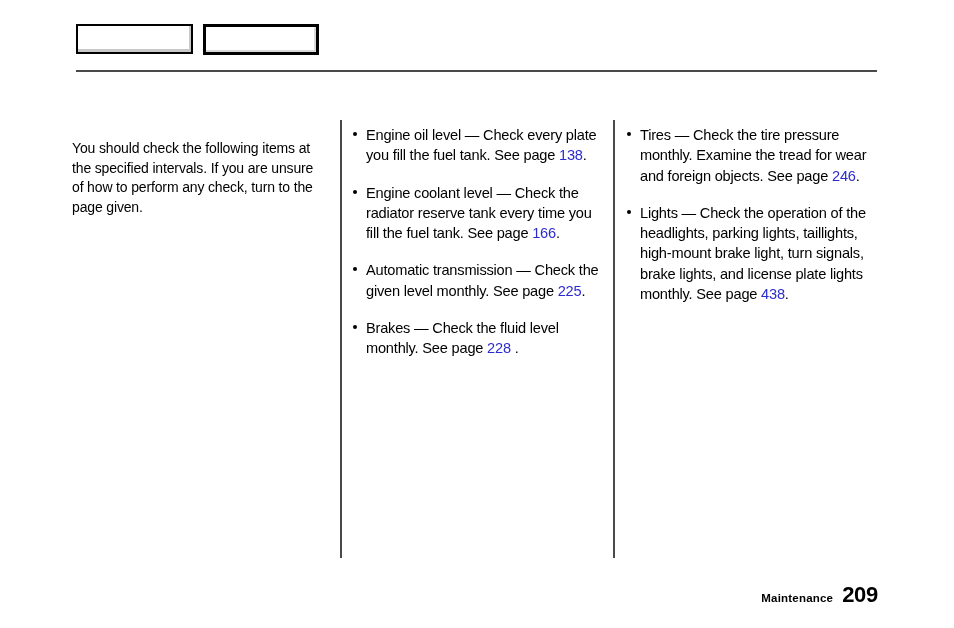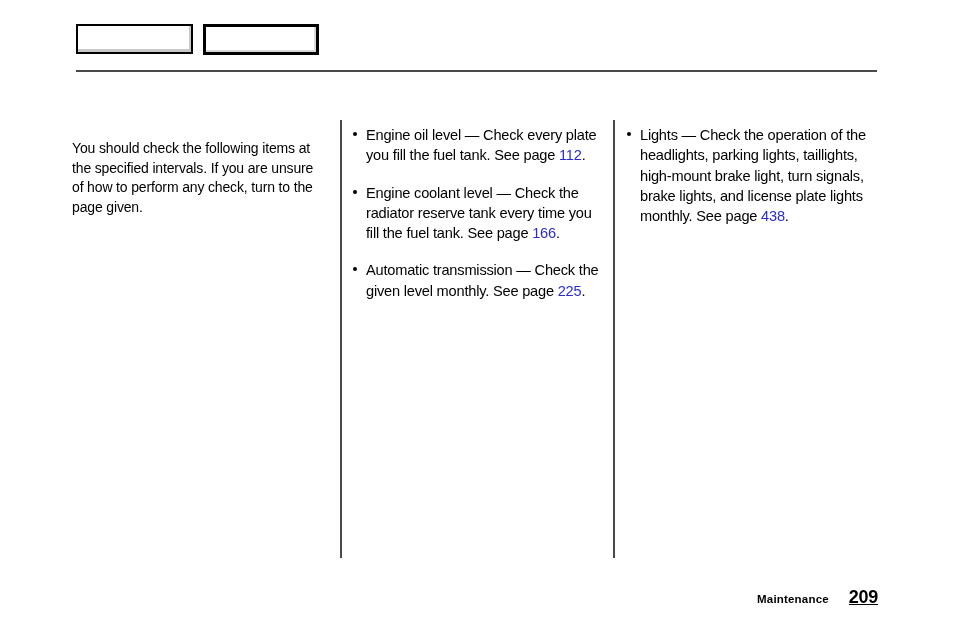--- a/index.html
+++ b/index.html
@@ -127,32 +127,31 @@
     cursor: pointer;
   }
 
   
   #page-footer {
     position: absolute;
     right: 76px;
     bottom: 20px;
     display: flex;
     align-items: baseline;
-    gap: 20px;
+    gap: 9px;
   }
   #footer-section {
     font-size: 11.5px;
     font-weight: bold;
     letter-spacing: 0.2px;
   }
   #footer-page-number {
-    font-size: 18px;
+    font-size: 22px;
     font-weight: bold;
     letter-spacing: -0.3px;
-    text-decoration: underline;
   }
 </style>
 </head>
 <body>
 
 <div id="nav-buttons">
   <div class="nav-btn nav-btn-prev">
     <span class="nav-btn-label"></span>
   </div>
   <div class="nav-btn nav-btn-next">
@@ -165,28 +164,30 @@
 </div>
 
 <div id="columns">
 
   <div class="column" id="column-intro">
     <p class="intro-text">You should check the following items at the specified intervals. If you are unsure of how to perform any check, turn to the page given.</p>
   </div>
 
   <div class="column" id="column-mid">
     <ul class="check-list" id="list-mid">
-        <li><span class="bullet-dot"></span><span>Engine oil level — Check every plate you fill the fuel tank. See page </span><span class="page-link">112</span><span>.</span></li>
+        <li><span class="bullet-dot"></span><span>Engine oil level — Check every plate you fill the fuel tank. See page </span><span class="page-link">138</span><span>.</span></li>
         <li><span class="bullet-dot"></span><span>Engine coolant level — Check the radiator reserve tank every time you fill the fuel tank. See page </span><span class="page-link">166</span><span>.</span></li>
         <li><span class="bullet-dot"></span><span>Automatic transmission — Check the given level monthly. See page </span><span class="page-link">225</span><span>.</span></li>
+        <li><span class="bullet-dot"></span><span>Brakes — Check the fluid level monthly. See page </span><span class="page-link">228</span><span> .</span></li>
       </ul>
   </div>
 
   <div class="column" id="column-right">
     <ul class="check-list" id="list-right">
+        <li><span class="bullet-dot"></span><span>Tires — Check the tire pressure monthly. Examine the tread for wear and foreign objects. See page </span><span class="page-link">246</span><span>.</span></li>
         <li><span class="bullet-dot"></span><span>Lights — Check the operation of the headlights, parking lights, taillights, high-mount brake light, turn signals, brake lights, and license plate lights monthly. See page </span><span class="page-link">438</span><span>.</span></li>
       </ul>
   </div>
 
 </div>
 
 <div class="col-divider" id="divider-1"></div>
 <div class="col-divider" id="divider-2"></div>
 
 <div id="page-footer">

